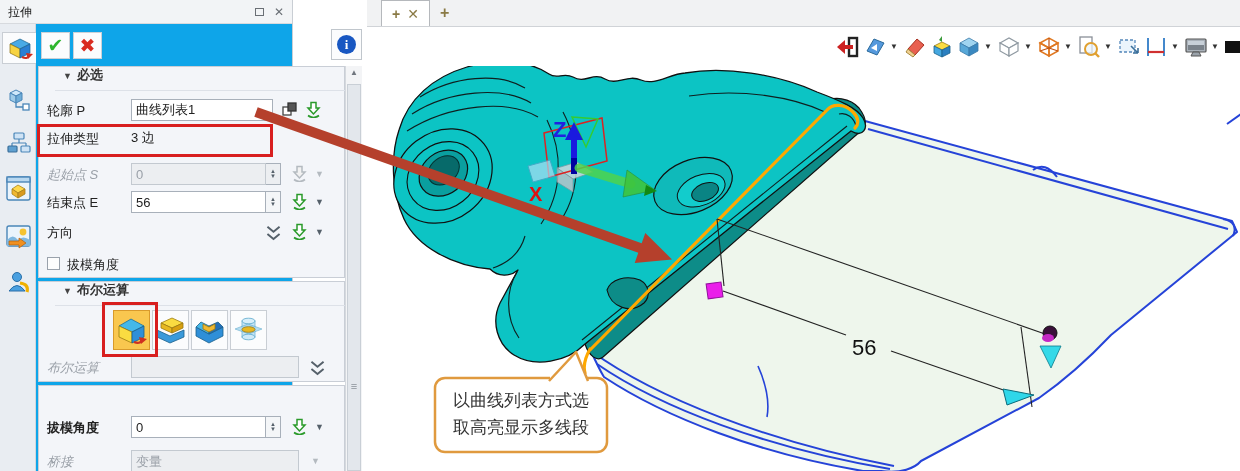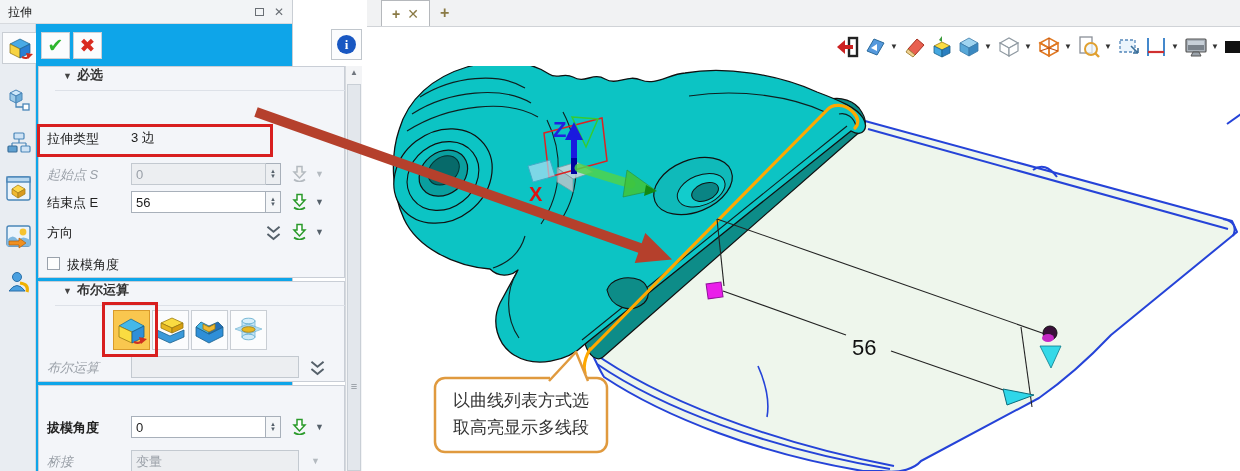--- a/index.html
+++ b/index.html
@@ -157,20 +157,32 @@
     <div class="chkbtn" style="left:73px">
       <span class="glyph-x">✖</span>
     </div>
     <div class="infobtn">
       <div class="info-circle">i</div>
     </div>
 
     <div class="group g1">
       <div class="ghead"><span class="tri">▼</span><span>必选</span></div>
 
+      <div class="row" style="top:32px">
+        <span class="rlabel">轮廓 P</span>
+        <input class="field" style="width: 142px;" readonly="" value="曲线列表1">
+        <svg class="icon16" style="left:242px" viewBox="0 0 17 17">
+          <rect x="2" y="6" width="8" height="8" fill="#fff" stroke="#444" stroke-width="1.3"></rect>
+          <rect x="7" y="2" width="8" height="8" fill="#555" stroke="#333" stroke-width="1.3"></rect>
+        </svg>
+        <svg class="icon16" style="left:266px" viewBox="0 0 17 17">
+          <polygon points="8.5,13 3,7 6,7 6,1.5 11,1.5 11,7 14,7" fill="#fff" stroke="#2a9a2a" stroke-width="1.5"></polygon>
+          <path d="M3,14.5 q5.5,4 11,0" fill="none" stroke="#2a9a2a" stroke-width="1.6"></path>
+        </svg>
+      </div>
 
       <div class="row" style="top:60px">
         <span class="rlabel">拉伸类型</span>
         <span class="combo-flat">3 边</span>
         <span class="caret" style="position:absolute;left:284px;top:6px">▼</span>
       </div>
 
       <div class="row" style="top:96px">
         <span class="rlabel dis">起始点 S</span>
         <input class="field disabled" style="width: 135px;" readonly="" value="0">

